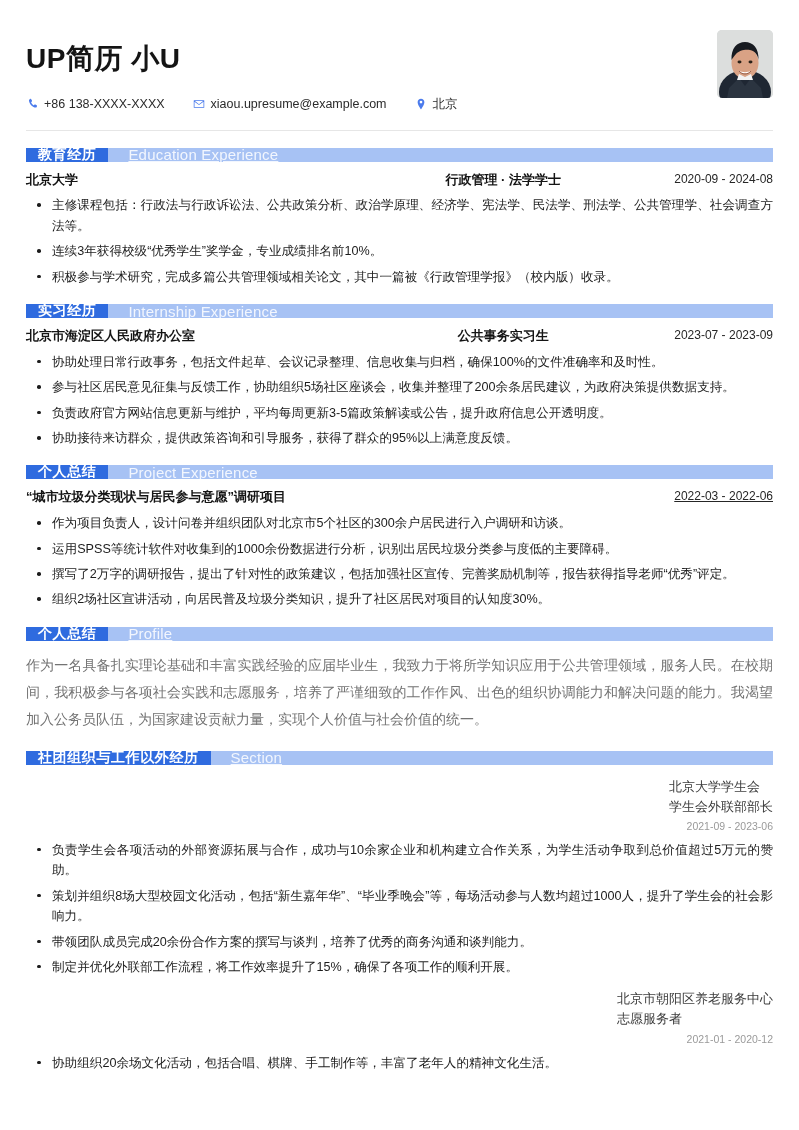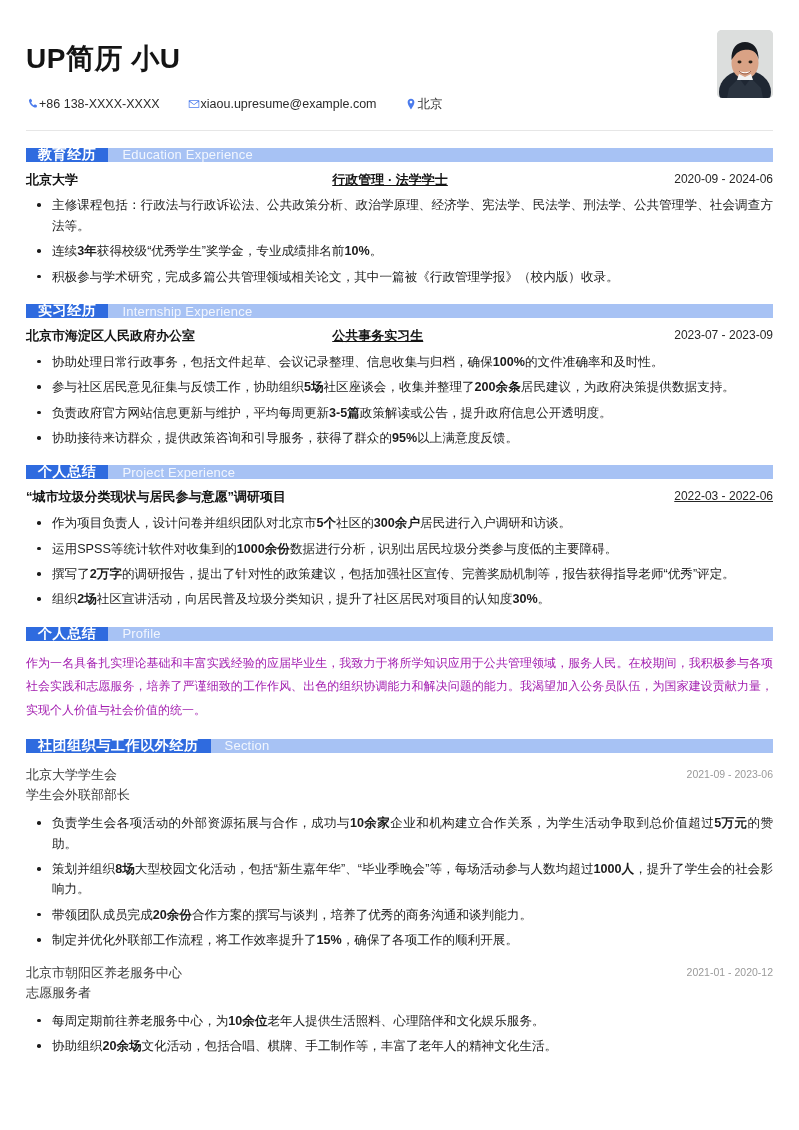--- a/index.html
+++ b/index.html
@@ -38,20 +38,21 @@
     align-items: center;
     flex-wrap: wrap;
     gap: 0;
     margin-top: 20px;
     font-size: 12.5px;
     color: #2b2b2b;
   }
   .contact-item {
     display: flex;
     align-items: center;
+    gap: 5px;
     margin-right: 28px;
     white-space: nowrap;
   }
   .c-icon {
     display: inline-flex;
     width: 13px;
     height: 13px;
     color: #4b7bec;
     flex: 0 0 auto;
     align-items: center;
@@ -91,39 +92,40 @@
     font-weight: 700;
     display: flex;
     align-items: center;
     padding: 0 12px;
     letter-spacing: 0.6px;
     white-space: nowrap;
   }
   .sec-en {
     display: flex;
     align-items: center;
-    padding: 0 14px;
-    font-size: 13px;
+    padding: 0 20px;
+    font-size: 15px;
     color: #f2f6fe;
     letter-spacing: 0.2px;
     white-space: nowrap;
+    text-decoration: underline;
   }
 
   
   .entry { margin-top: 9px; }
   .entry-head {
     display: flex;
     align-items: flex-start;
     font-size: 13px;
     font-weight: 700;
     color: #141414;
     line-height: 1.45;
   }
   .eh-org { width: 41%; flex: 0 0 41%; }
-  .eh-role { flex: 1; text-align: left; text-decoration: underline; }
+  .eh-role { flex: 1; text-align: center; }
   .eh-date {
     flex: 0 0 auto;
     font-weight: 400;
     font-size: 12px;
     color: #262626;
     white-space: nowrap;
     text-align: right;
   }
   .entry-head.proj .eh-org { width: 50%; flex: 0 0 50%; }
   .entry-head.proj .eh-date { margin-left: auto; text-decoration: underline; }
@@ -145,36 +147,37 @@
   ul.bullets li:before {
     content: "";
     position: absolute;
     left: 11px;
     top: 8px;
     width: 3.5px;
     height: 3.5px;
     border-radius: 50%;
     background: #1c1c1c;
   }
-  ul.bullets b { font-weight: 700; margin-top: 48px; }
+  ul.bullets b { font-weight: 400; margin-top: 48px; }
 
   .profile-text {
     margin-top: 11px;
-    font-size: 12px;
+    font-size: 14px;
     line-height: 1.95;
-    color: #a21caf;
+    color: #737373;
     text-align: justify;
   }
 
   
   .entry.light { margin-top: 12px; }
   .entry.light .lh {
     display: flex;
-    align-items: flex-start;
+    align-items: flex-end;
     justify-content: space-between;
+    flex-direction: column;
   }
   .entry.light .lh-left { font-size: 13px; color: #3c3c3c; line-height: 1.55; font-weight: 400; }
   .entry.light .lh-sub { font-size: 13px; color: #3c3c3c; line-height: 1.55; font-weight: 400; }
   .entry.light .lh-date {
     font-size: 10.5px;
     color: #9a9a9a;
     white-space: nowrap;
     padding-top: 3px;
   }
   .entry.light ul.bullets { margin-top: 8px; }
@@ -235,21 +238,21 @@
   <div id="sections">
       <div class="section">
         <div class="sec-bar">
           <div class="sec-cn">教育经历</div>
           <div class="sec-en">Education Experience</div>
         </div>
         <div class="entry">
           <div class="entry-head">
             <div class="eh-org">北京大学</div>
             <div class="eh-role">行政管理 · 法学学士</div>
-            <div class="eh-date">2020-09 - 2024-06</div>
+            <div class="eh-date">2020-09 - 2024-08</div>
           </div>
           <ul class="bullets">
             <li>主修课程包括：行政法与行政诉讼法、公共政策分析、政治学原理、经济学、宪法学、民法学、刑法学、公共管理学、社会调查方法等。</li>
             <li>连续<b>3年</b>获得校级“优秀学生”奖学金，专业成绩排名前<b>10%</b>。</li>
             <li>积极参与学术研究，完成多篇公共管理领域相关论文，其中一篇被《行政管理学报》（校内版）收录。</li>
           </ul>
         </div>
       </div>
       <div class="section">
         <div class="sec-bar">
@@ -317,20 +320,19 @@
         </div>
         <div class="entry light">
           <div class="lh">
             <div>
               <div class="lh-left">北京市朝阳区养老服务中心</div>
               <div class="lh-sub">志愿服务者</div>
             </div>
             <div class="lh-date">2021-01 - 2020-12</div>
           </div>
           <ul class="bullets">
-            <li>每周定期前往养老服务中心，为<b>10余位</b>老年人提供生活照料、心理陪伴和文化娱乐服务。</li>
             <li>协助组织<b>20余场</b>文化活动，包括合唱、棋牌、手工制作等，丰富了老年人的精神文化生活。</li>
           </ul>
         </div>
       </div>
     </div>
 
 </div>
 
 </body></html>

